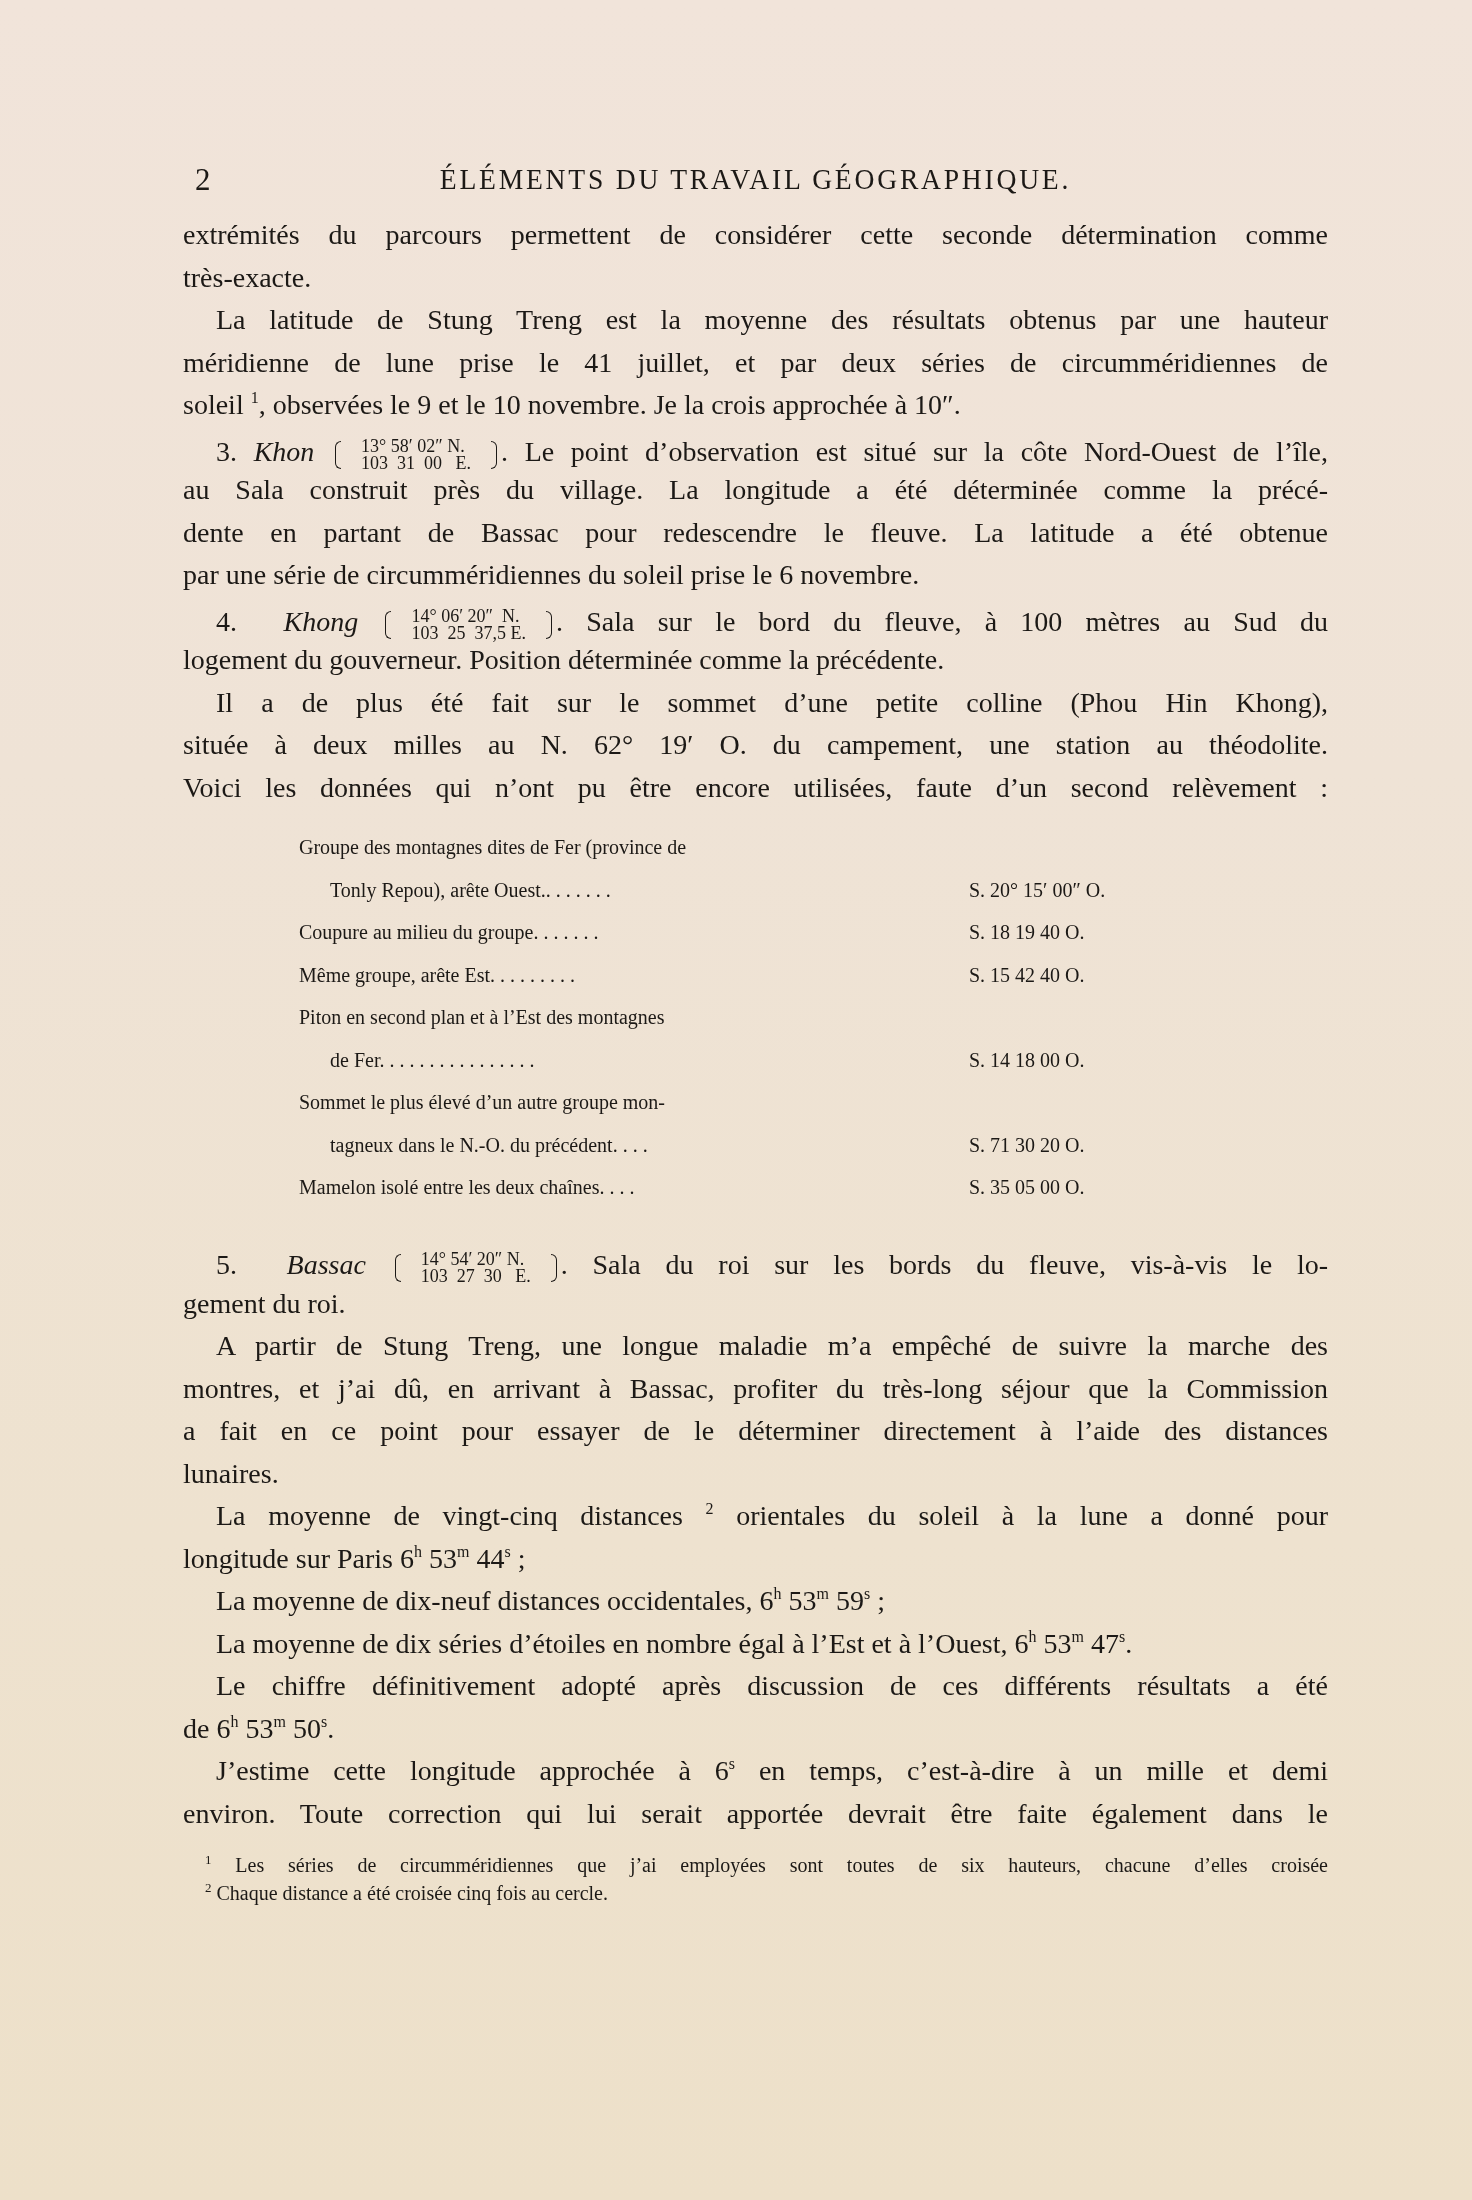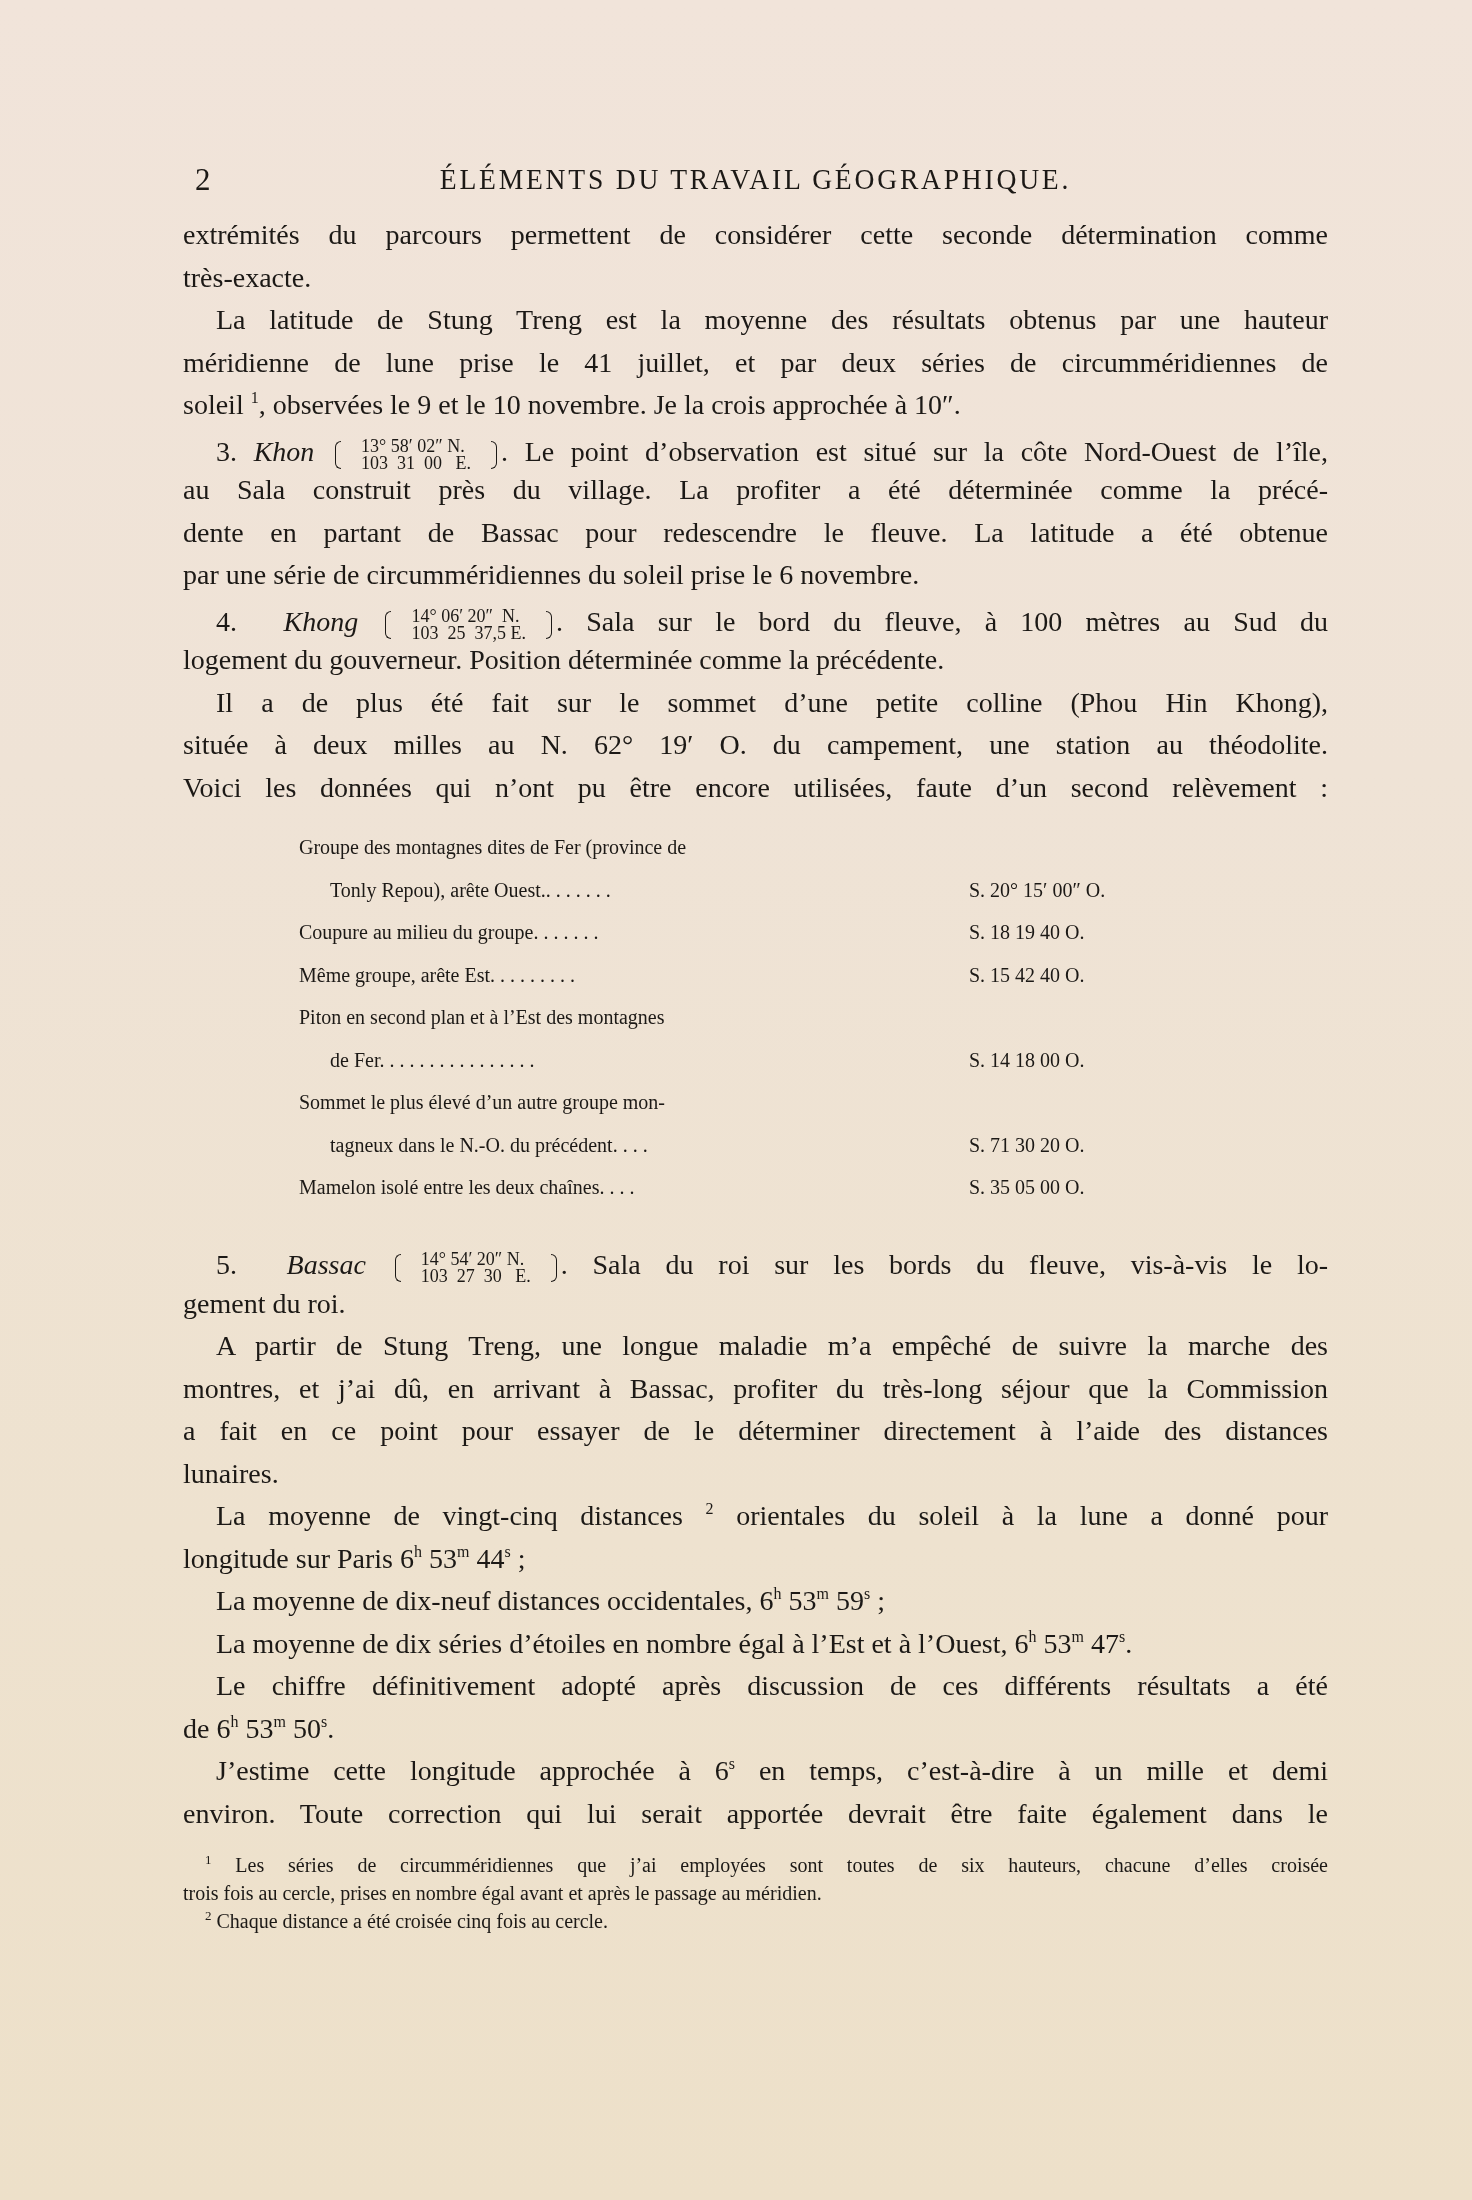--- a/index.html
+++ b/index.html
@@ -75,21 +75,21 @@
   <div class="body-text">
 
     <div class="line">extrémités du parcours permettent de considérer cette seconde détermination comme</div>
     <div class="line last">très-exacte.</div>
 
     <div class="line indent">La latitude de Stung Treng est la moyenne des résultats obtenus par une hauteur</div>
     <div class="line">méridienne de lune prise le 41 juillet, et par deux séries de circumméridiennes de</div>
     <div class="line last"><span>soleil </span><sup>1</sup><span>, observées le 9 et le 10 novembre. Je la crois approchée à 10″.</span></div>
 
     <div class="line indent"><span>3.</span> <span class="it">Khon</span> <span class="coord"><span>13° 58′ 02″ N.</span><span>103  31  00   E.</span></span><span>. Le point d’observation est situé sur la côte Nord-Ouest de l’île,</span></div>
-    <div class="line">au Sala construit près du village. La profiter a été déterminée comme la précé-</div>
+    <div class="line">au Sala construit près du village. La longitude a été déterminée comme la précé-</div>
     <div class="line">dente en partant de Bassac pour redescendre le fleuve. La latitude a été obtenue</div>
     <div class="line last">par une série de circumméridiennes du soleil prise le 6 novembre.</div>
 
     <div class="line indent"><span>4.</span>&nbsp;&nbsp;<span class="it">Khong</span> <span class="coord"><span>14° 06′ 20″  N.</span><span>103  25  37,5 E.</span></span><span>. Sala sur le bord du fleuve, à 100 mètres au Sud du</span></div>
     <div class="line last">logement du gouverneur. Position déterminée comme la précédente.</div>
 
     <div class="line indent">Il a de plus été fait sur le sommet d’une petite colline (Phou Hin Khong),</div>
     <div class="line">située à deux milles au N. 62° 19′ O. du campement, une station au théodolite.</div>
     <div class="line">Voici les données qui n’ont pu être encore utilisées, faute d’un second relèvement :</div>
   </div>
@@ -149,17 +149,16 @@
 
     <div class="line indent">Le chiffre définitivement adopté après discussion de ces différents résultats a été</div>
     <div class="line last"><span>de </span><span>6</span><sup>h</sup> <span>53</span><sup>m</sup> <span>50</span><sup>s</sup><span>.</span></div>
 
     <div class="line indent"><span>J’estime cette longitude approchée à 6</span><sup>s</sup><span> en temps, c’est-à-dire à un mille et demi</span></div>
     <div class="line">environ. Toute correction qui lui serait apportée devrait être faite également dans le</div>
   </div>
 
   <div class="footnotes">
     <div class="fn-line fn-indent"><sup>1</sup> <span>Les séries de circumméridiennes que j’ai employées sont toutes de six hauteurs, chacune d’elles croisée</span></div>
-    <div class="fn-line last">trois fois au cercle, prises en nombre égal avant et après le passage au méridien.</div>
     <div class="fn-line fn-indent last"><sup>2</sup> <span>Chaque distance a été croisée cinq fois au cercle.</span></div>
   </div>
 
 </div>
 
 </body></html>

